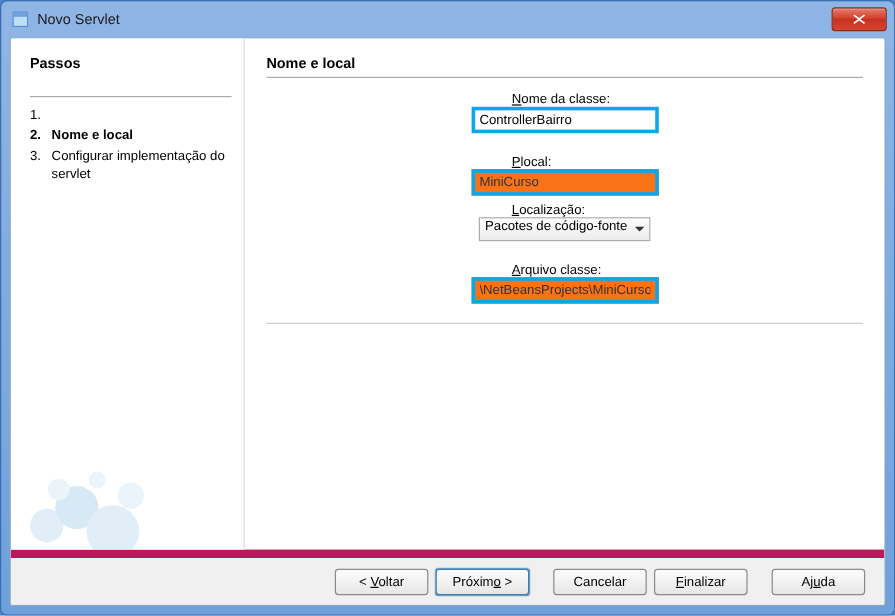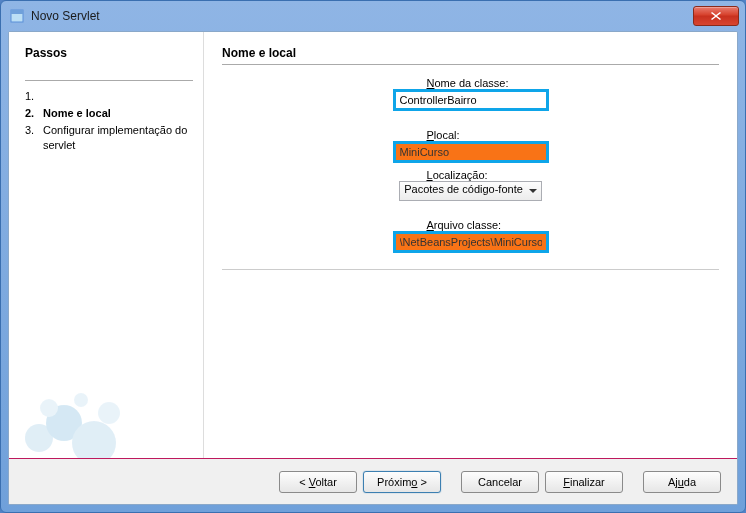--- a/index.html
+++ b/index.html
@@ -179,21 +179,21 @@
       border-right: 4px solid transparent;
       border-top: 4px solid #333;
     }
     .sep-hr {
       border: none;
       border-top: 1px solid #ccc;
       margin: 10px 0 10px 0;
     }
     .button-bar {
       height: 46px;
-      border-top: 1px solid #be185d;
+      border-top: 7px solid #be185d;
       background: #f0f0f0;
       display: flex;
       align-items: center;
       justify-content: flex-end;
       padding: 16px 16px;
       gap: 6px;
     }
     .btn {
       min-width: 78px;
       height: 22px;

